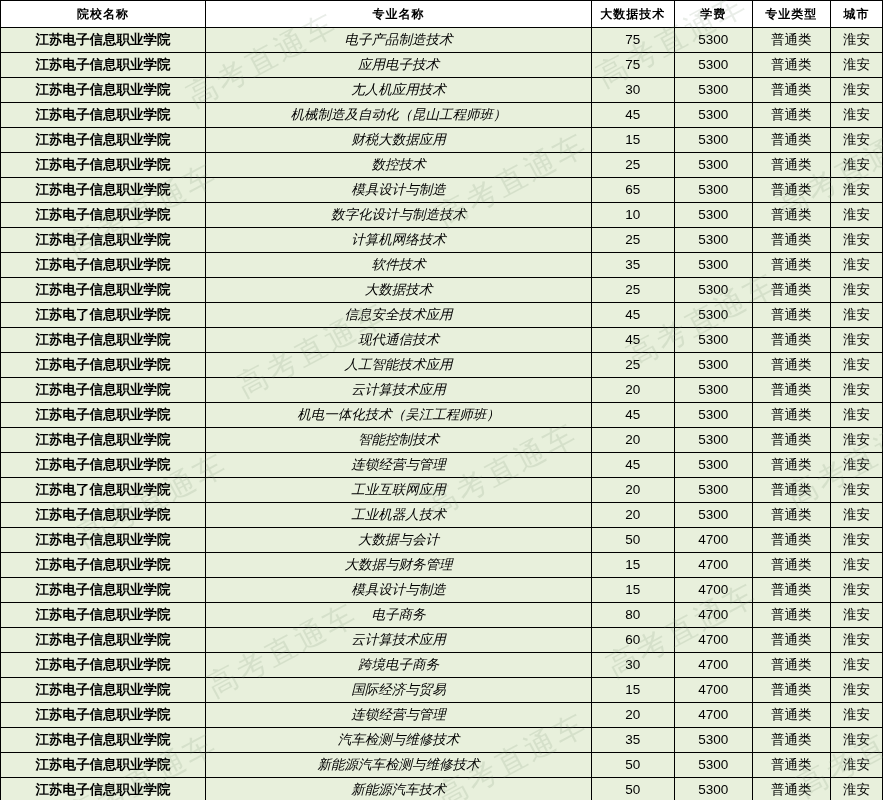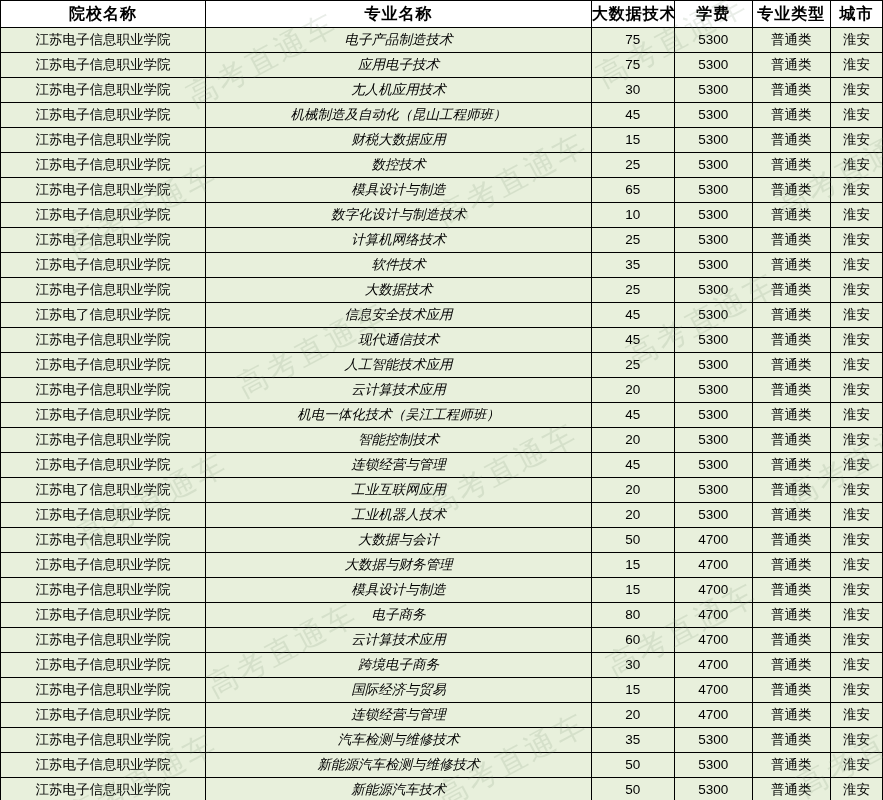--- a/index.html
+++ b/index.html
@@ -33,28 +33,28 @@
     height: 24px;
     line-height: 24px;
     white-space: nowrap;
     overflow: hidden;
   }
   table.admission-table thead th {
     background: #ffffff;
     font-weight: bold;
     height: 26px;
     line-height: 26px;
-    font-size: 16px;
+    font-size: 12px;
     letter-spacing: 1px;
   }
   table.admission-table tbody td {
     background: #e8f0dc;
     font-size: 13.5px;
   }
-  td.col-school { letter-spacing: 0px; }
+  td.col-school { letter-spacing: 0px; font-weight: bold; }
   td.col-major  { letter-spacing: 0px; font-style: italic; }
   td.col-count, td.col-fee { font-family: "Liberation Sans", sans-serif; }
   
   col.c-school { width: 205px; }
   col.c-major  { width: 385px; }
   col.c-count  { width: 83px; }
   col.c-fee    { width: 78px; }
   col.c-type   { width: 78px; }
   col.c-city   { width: 52px; }
 

